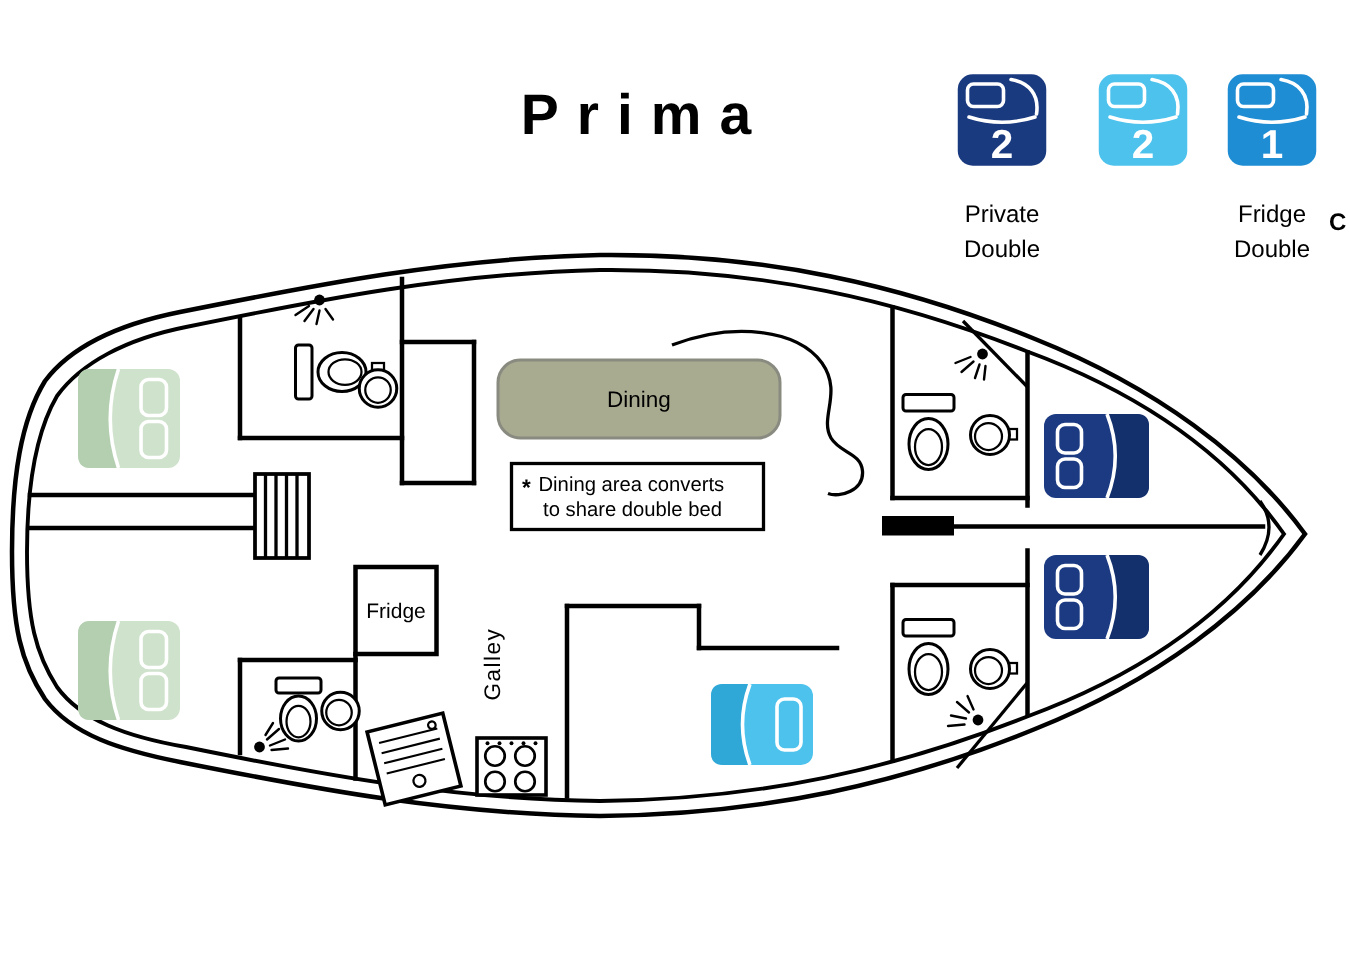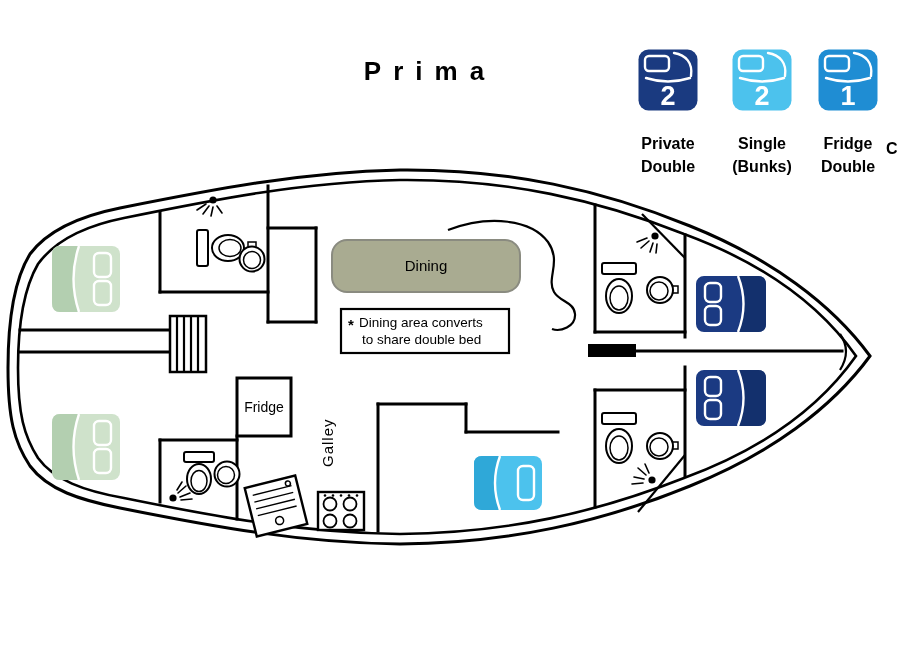--- a/index.html
+++ b/index.html
@@ -1,23 +1,23 @@
 <!DOCTYPE html>
 <html><head>
 <meta charset="utf-8">
 <style>
   html,body{margin:0;padding:0}
   body{width:900px;height:650px;position:relative;background:#fff;overflow:hidden;
        font-family:"Liberation Sans",sans-serif;}
   .plan-svg{position:absolute;left:0;top:0}
   .page-title{position:absolute;left:320px;top:56px;width:220px;text-align:center;
-       font-size:26px;font-weight:bold;letter-spacing:12px;color:#000}
+       font-size:38px;font-weight:bold;letter-spacing:12px;color:#000}
   .legend-item{position:absolute;top:48px;width:92px;text-align:center}
   .legend-item svg{display:block;margin:0 auto}
-  .legend-label{margin-top:20px;font-weight:bold;font-size:16px;line-height:23px;color:#000}
+  .legend-label{margin-top:20px;font-weight:normal;font-size:16px;line-height:23px;color:#000}
   .legend-partial{position:absolute;left:886px;top:140px;font-weight:bold;font-size:16px;color:#000}
   .ipillow{fill:none;stroke:#fff;stroke-width:2.4}
   .iswoosh{fill:none;stroke:#fff;stroke-width:2.4;stroke-linecap:round}
   .inum{fill:#fff;font-size:27px;font-weight:bold;text-anchor:middle}
   .hull{stroke:#000;stroke-width:3;fill:#fff}
   .hull2{stroke:#000;stroke-width:2.6;fill:none}
   .w{stroke:#000;stroke-width:3;fill:none;stroke-linecap:square}
   .w2{stroke:#000;stroke-width:2.2;fill:none}
   .fx{stroke:#000;stroke-width:2;fill:#fff}
   .fx1{stroke:#000;stroke-width:1.5;fill:#fff}
@@ -246,24 +246,20 @@
 </div>
 
 <div class="legend-item" style="left:716px">
   <svg width="62" height="64" viewBox="0 0 62 64">
     <rect x="1.5" y="1.5" width="59" height="61" rx="10" fill="#4cc2ed"></rect>
     <rect class="ipillow" x="8" y="8" width="24" height="15" rx="4"></rect>
     <path class="iswoosh" d="M37,5 C49,7 56,15 54,28"></path>
     <path class="iswoosh" d="M9,30 Q31,37 53,30"></path>
     <text class="inum" x="31" y="57">2</text>
   </svg>
-  <div class="legend-label">
-    <div>Single</div>
-    <div>(Bunks)</div>
-  </div>
 </div>
 
 <div class="legend-item" style="left:802px">
   <svg width="62" height="64" viewBox="0 0 62 64">
     <rect x="1.5" y="1.5" width="59" height="61" rx="10" fill="#1f8dd3"></rect>
     <rect class="ipillow" x="8" y="8" width="24" height="15" rx="4"></rect>
     <path class="iswoosh" d="M37,5 C49,7 56,15 54,28"></path>
     <path class="iswoosh" d="M9,30 Q31,37 53,30"></path>
     <text class="inum" x="31" y="57">1</text>
   </svg>

